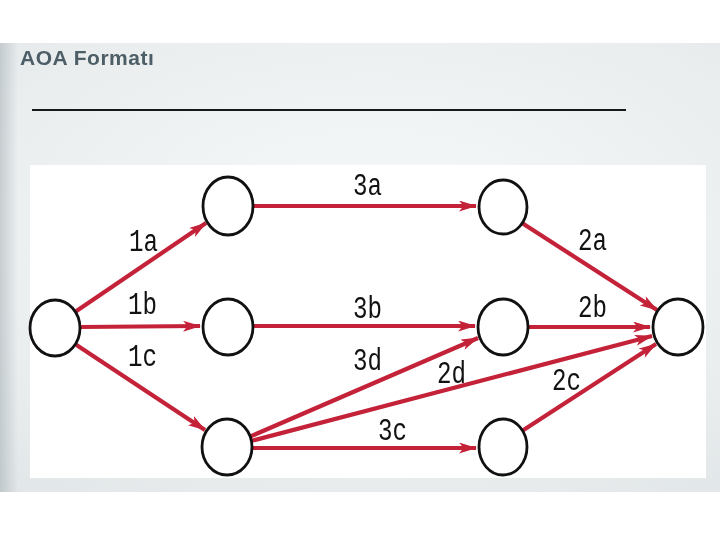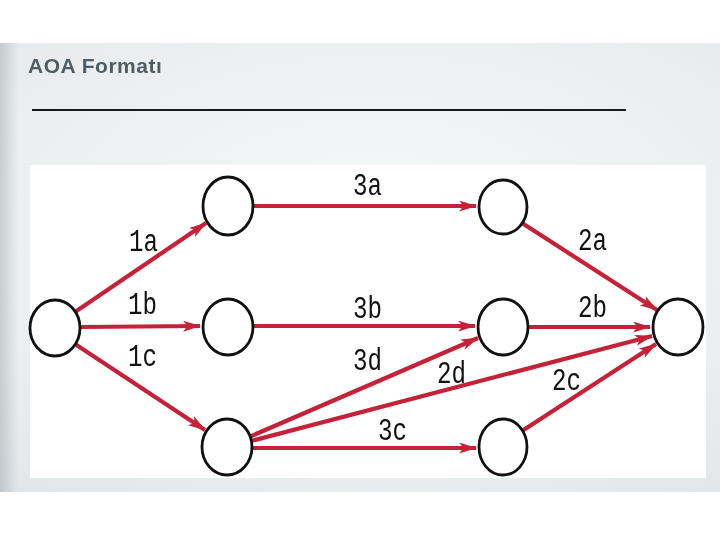--- a/index.html
+++ b/index.html
@@ -9,21 +9,21 @@
     font-family:"Liberation Sans",sans-serif;
   }
   .page{position:absolute;left:0;top:0;width:720px;height:540px;}
   .slide{
     position:absolute;left:0;top:43px;width:720px;height:449px;
     background:
       linear-gradient(90deg, rgba(140,152,158,0.38) 0%, rgba(255,255,255,0) 2.5%),
       radial-gradient(120% 105% at 52% 42%, #f7f9f9 0%, #eaeeef 48%, #dfe4e6 75%, #ccd4d7 100%);
   }
   .slide-title{
-    position:absolute;left:20px;top:3px;margin:8px;
+    position:absolute;left:20px;top:3px;margin:0;
     font-family:"Liberation Sans",sans-serif;
     font-size:21px;font-weight:bold;letter-spacing:0.5px;
     color:#4d5e66;
   }
   .title-underline{
     position:absolute;left:32px;top:66px;width:594px;height:1.5px;
     background:#181818;
   }
   svg.diagram{position:absolute;left:0;top:0;width:720px;height:540px;}
   .edge-label{

